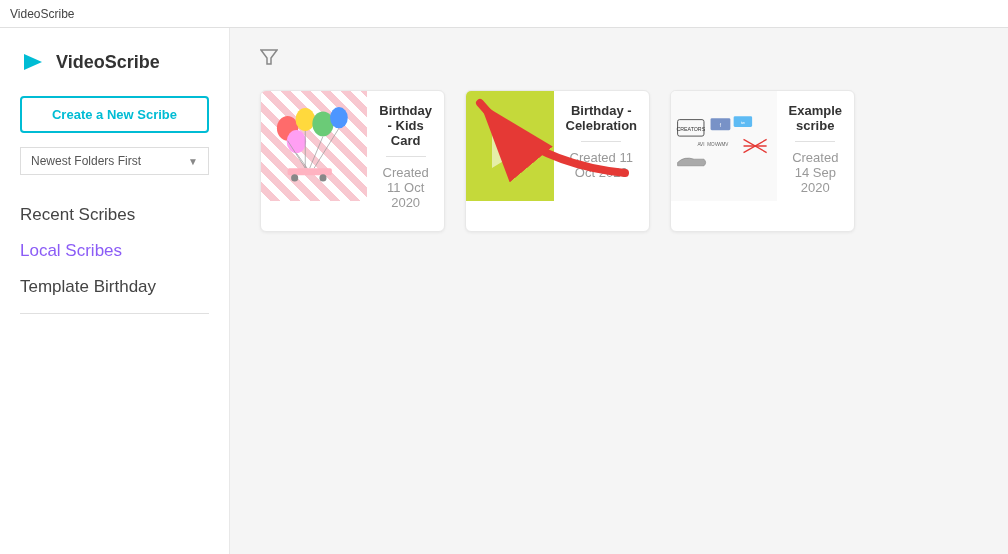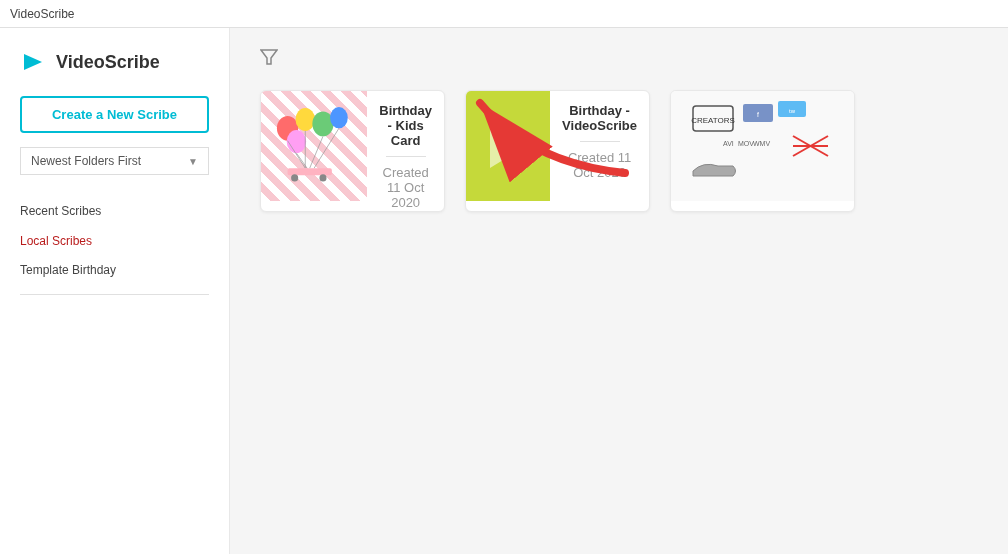--- a/index.html
+++ b/index.html
@@ -98,28 +98,28 @@
       color: #888;
       pointer-events: none;
     }
 
     .nav-section {
       display: flex;
       flex-direction: column;
       gap: 0;
     }
     .nav-item {
-      font-size: 12px;
+      font-size: 17px;
       color: #444;
       padding: 7px 0;
       cursor: pointer;
       line-height: 1.3;
     }
     .nav-item.active {
-      color: #b91c1c;
+      color: #8b5cf6;
     }
 
     .nav-divider {
       border: none;
       border-top: 1px solid #e0e0e0;
       margin: 8px 0;
     }
 
     
     .main-content {
@@ -174,21 +174,21 @@
     .thumbnail-birthday-celebration {
       background: #c5d93a;
     }
 
     
     .thumbnail-example {
       background: #f9f9f9;
     }
 
     .card-body {
-      padding: 12px 12px 1px;
+      padding: 12px 12px 21px;
       flex: 1;
       display: flex;
       flex-direction: column;
       align-items: flex-end;
     }
 
     .card-title {
       font-size: 13px;
       font-weight: 600;
       color: #333;
@@ -316,21 +316,21 @@
           <hr class="card-divider">
           <div class="card-date">Created 11 Oct 2020</div>
         </div>
       </div>
 
       <div class="scribe-card">
         <div class="card-thumbnail thumbnail-birthday-celebration">
           <div class="play-triangle"></div>
         </div>
         <div class="card-body">
-          <div class="card-title">Birthday - VideoScribe</div>
+          <div class="card-title">Birthday - Celebration</div>
           <hr class="card-divider">
           <div class="card-date">Created 11 Oct 2020</div>
         </div>
       </div>
 
       <div class="scribe-card">
         <div class="card-thumbnail thumbnail-example">
           <svg width="160" height="100" viewBox="0 0 160 100">
 
             <rect x="10" y="10" width="40" height="25" rx="3" fill="none" stroke="#555" stroke-width="1.5"></rect>
@@ -343,18 +343,23 @@
             <text x="55" y="50" font-size="7" fill="#666" font-family="Arial">MOV</text>
             <text x="70" y="50" font-size="7" fill="#666" font-family="Arial">WMV</text>
 
             <path d="M 10,75 Q 20,65 35,70 L 50,70 Q 55,75 50,80 L 10,80 Z" fill="#aaa" stroke="#888" stroke-width="1"></path>
 
             <line x1="110" y1="40" x2="145" y2="60" stroke="#e53935" stroke-width="2"></line>
             <line x1="110" y1="50" x2="145" y2="50" stroke="#e53935" stroke-width="2"></line>
             <line x1="110" y1="60" x2="145" y2="40" stroke="#e53935" stroke-width="2"></line>
           </svg>
         </div>
+        <div class="card-body">
+          <div class="card-title">Example scribe</div>
+          <hr class="card-divider">
+          <div class="card-date">Created 14 Sep 2020</div>
+        </div>
       </div>
 
     </div>
   </div>
 
 </div>
 
 </body></html>

